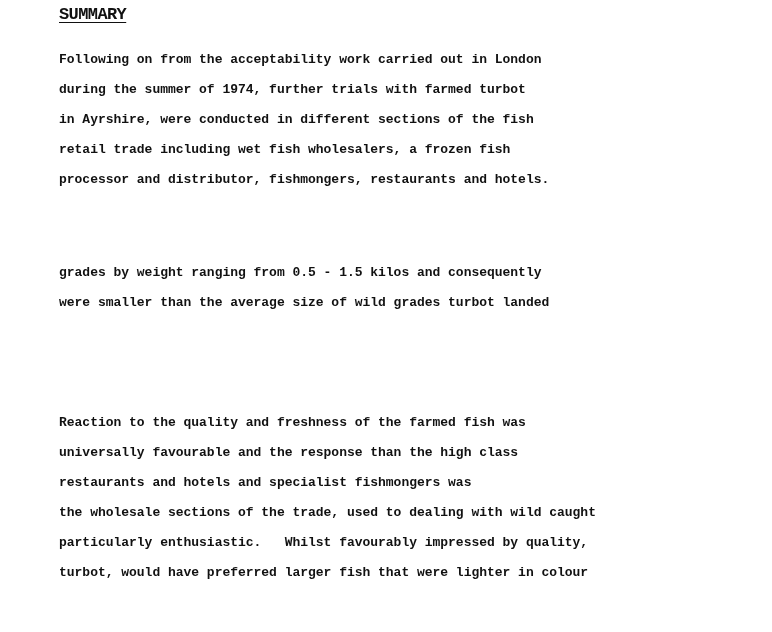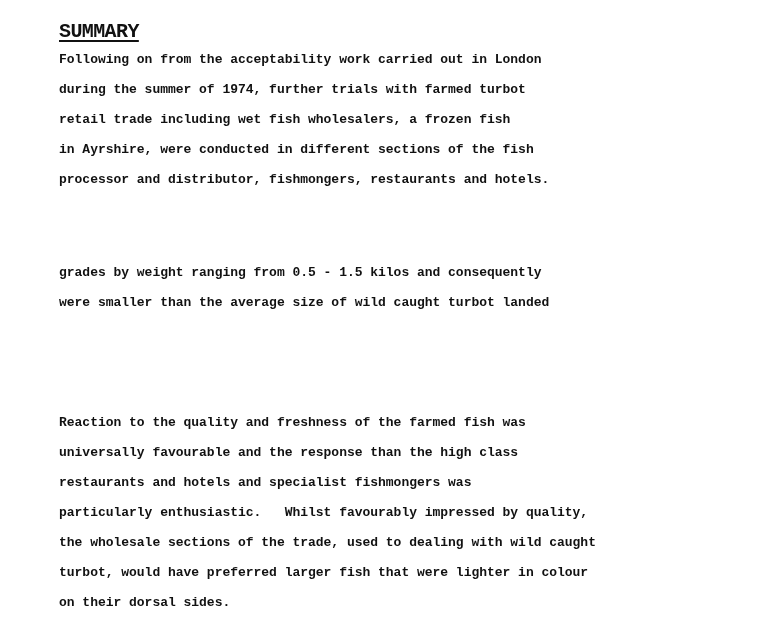--- a/index.html
+++ b/index.html
@@ -1,53 +1,52 @@
 <!DOCTYPE html>
 <html><head>
   <meta charset="utf-8">
   <style>
     html, body { margin: 0; padding: 0; background: #ffffff; }
     body { width: 772px; height: 632px; position: relative; overflow: hidden; }
     .page { position: absolute; left: 0; top: 0; width: 772px; height: 632px; background: #fff; }
     .heading {
-      position: absolute; left: 59px; top: 20px;
+      position: absolute; left: 59px; top: 5px;
       font-family: "Liberation Mono", monospace;
-      font-size: 20px; font-weight: bold; color: #111;
+      font-size: 17px; font-weight: bold; color: #111;
       text-decoration: underline; text-underline-offset: 3px;
       letter-spacing: -0.6px;
     }
     .para {
       position: absolute; left: 59px;
       font-family: "Liberation Mono", monospace;
       font-size: 13px; font-weight: bold; color: #111;
       line-height: 30px; letter-spacing: -0.02px;
     }
     .line { white-space: pre; display: block; }
   </style>
 </head>
 <body>
 
 <div class="page">
   <div class="heading">SUMMARY</div>
 
   <div class="para" style="top:45px;">
     <span class="line">Following on from the acceptability work carried out in London</span>
     <span class="line">during the summer of 1974, further trials with farmed turbot</span>
+    <span class="line">in Ayrshire, were conducted in different sections of the fish</span>
     <span class="line">retail trade including wet fish wholesalers, a frozen fish</span>
-    <span class="line">in Ayrshire, were conducted in different sections of the fish</span>
     <span class="line">processor and distributor, fishmongers, restaurants and hotels.</span>
   </div>
 
   <div class="para" style="top:258px;">
     <span class="line">grades by weight ranging from 0.5 - 1.5 kilos and consequently</span>
-    <span class="line">were smaller than the average size of wild caught turbot landed</span>
+    <span class="line">were smaller than the average size of wild grades turbot landed</span>
   </div>
 
   <div class="para" style="top:408px;">
     <span class="line">Reaction to the quality and freshness of the farmed fish was</span>
     <span class="line">universally favourable and the response than the high class</span>
     <span class="line">restaurants and hotels and specialist fishmongers was</span>
+    <span class="line">the wholesale sections of the trade, used to dealing with wild caught</span>
     <span class="line">particularly enthusiastic.   Whilst favourably impressed by quality,</span>
-    <span class="line">the wholesale sections of the trade, used to dealing with wild caught</span>
     <span class="line">turbot, would have preferred larger fish that were lighter in colour</span>
-    <span class="line">on their dorsal sides.</span>
   </div>
 </div>
 
 </body></html>

